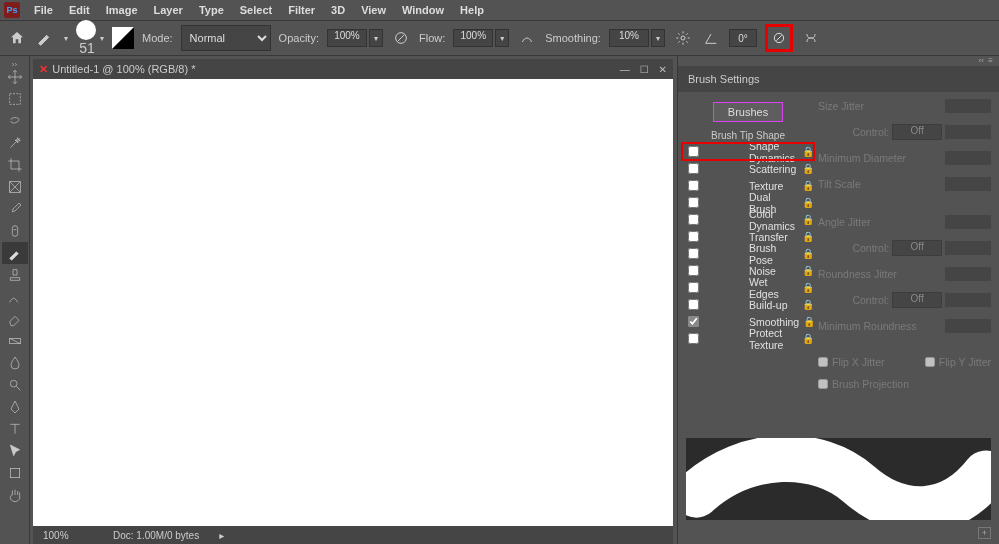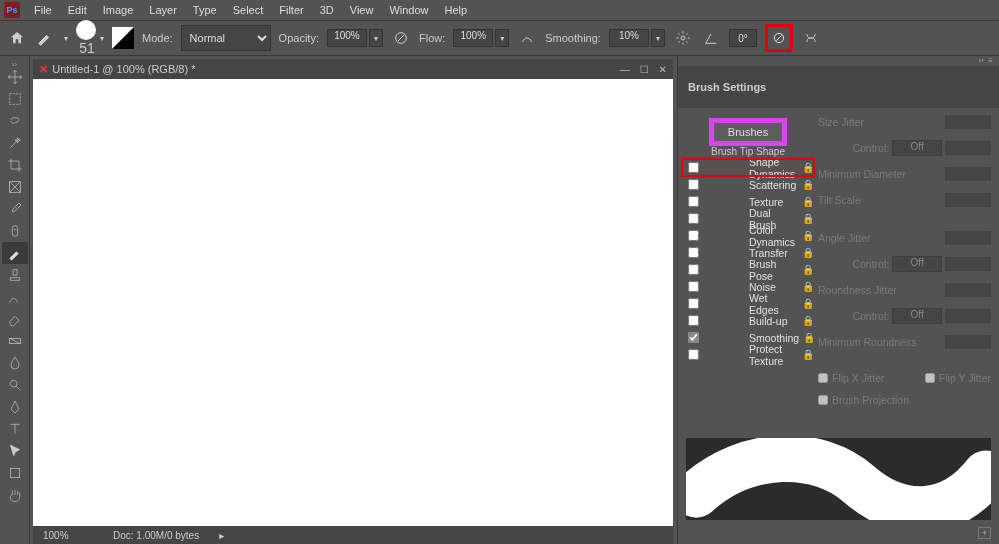--- a/index.html
+++ b/index.html
@@ -39,24 +39,24 @@
   .doc-tab { height:20px; background:#454545; display:flex; align-items:center; justify-content:space-between; padding:0 6px;}
   .doc-tab-left { display:flex; align-items:center; gap:4px;}
   .doc-tab-right { display:flex; gap:10px; color:#bbb;}
   .doc-tab .tbtn { font-size:10px;}
   .canvas { flex:1; background:#fff; }
   .statusbar { height:18px; background:#454545; display:flex; align-items:center; padding-left:10px; gap:20px; color:#ccc; font-size:10px;}
   .statusbar .zoom { width:50px;}
   
   .rightpanel { width:322px; background:#535353; border-left:1px solid #383838; display:flex; flex-direction:column;}
   .rp-collapse { height:10px; text-align:right; padding-right:6px; font-size:8px; color:#aaa;}
-  .rp-tab { height:42px; background:#454545; display:flex; align-items:center; padding-left:10px; font-weight:bold; font-size:11px;}
+  .rp-tab { height:26px; background:#454545; display:flex; align-items:center; padding-left:10px; font-weight:normal; font-size:11px;}
   .rp-body { flex:1; display:flex; flex-direction:row; overflow:hidden;}
   .rp-left { width:136px; display:flex; flex-direction:column; padding:6px 0 0 4px;}
-  .brushes-btn { align-self:center; margin:4px 0 0; background:#5e5e5e; border:5px solid #d946ef; color:#ddd; font-size:11px; padding:3px 14px;}
+  .brushes-btn { align-self:center; margin:4px 0 8px; background:#5e5e5e; border:1px solid #d946ef; color:#ddd; font-size:11px; padding:3px 14px;}
   .btshape { text-align:center; font-size:10px; color:#ccc; margin-bottom:2px;}
   .attr-row { display:flex; align-items:center; height:17px; padding-left:6px; gap:4px;}
   .attr-row input[type=checkbox]{ width:11px;height:11px; accent-color:#888;}
   .attr-row .lbl { flex:1; font-size:10.5px; color:#e0e0e0;margin-left:46px;}
   .attr-row .lock { width:12px; font-size:10px; color:#888;}
   .attr-highlight { outline:2px solid #e60000; outline-offset:-1px;}
   .rp-right { flex:1; padding:4px 8px 0 4px; display:flex; flex-direction:column; gap:6px; color:#7a7a7a; font-size:10.5px;}
   .rr-row { display:flex; align-items:center; justify-content:space-between; height:20px;}
   .rr-row .spacer { flex:1;}
   .rr-slot { width:46px;height:14px; background:#454545;}
@@ -66,21 +66,21 @@
   .rp-preview { height:82px; margin:0 8px 6px; background:#2b2b2b; display:flex; align-items:center; justify-content:center;}
   .rp-preview svg { width:100%; height:100%;}
   .rp-foot { height:18px; text-align:right; padding-right:8px; color:#aaa;}
   .rp-foot span { border:1px solid #777; padding:0 3px; font-size:9px;}
 </style>
 </head>
 <body>
 
 <div class="menubar">
   <div class="ps-logo">Ps</div>
-  <div id="menu-host" style="display: flex;">
+  <div id="menu-host" style="display: flex; font-weight: bold;">
       <div class="menu-item">File</div>
       <div class="menu-item">Edit</div>
       <div class="menu-item">Image</div>
       <div class="menu-item">Layer</div>
       <div class="menu-item">Type</div>
       <div class="menu-item">Select</div>
       <div class="menu-item">Filter</div>
       <div class="menu-item">3D</div>
       <div class="menu-item">View</div>
       <div class="menu-item">Window</div>

